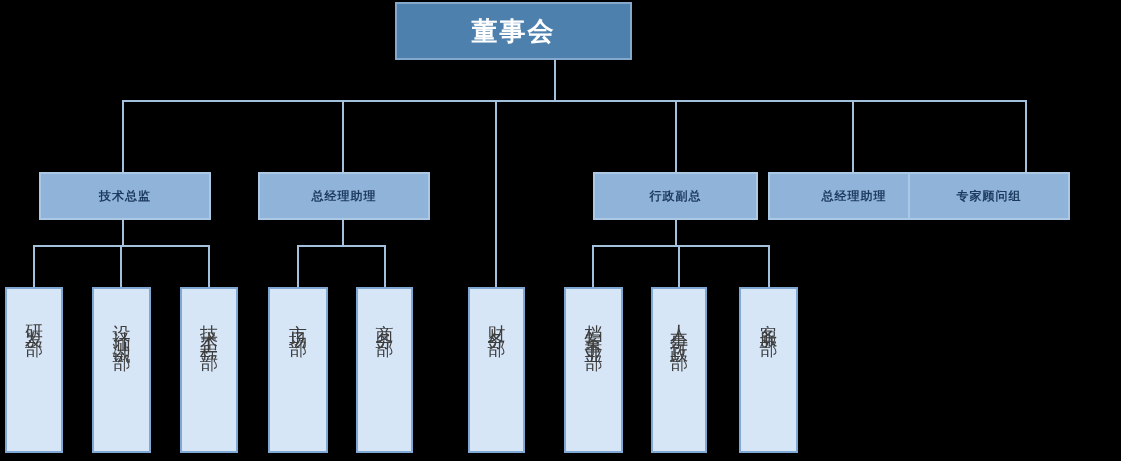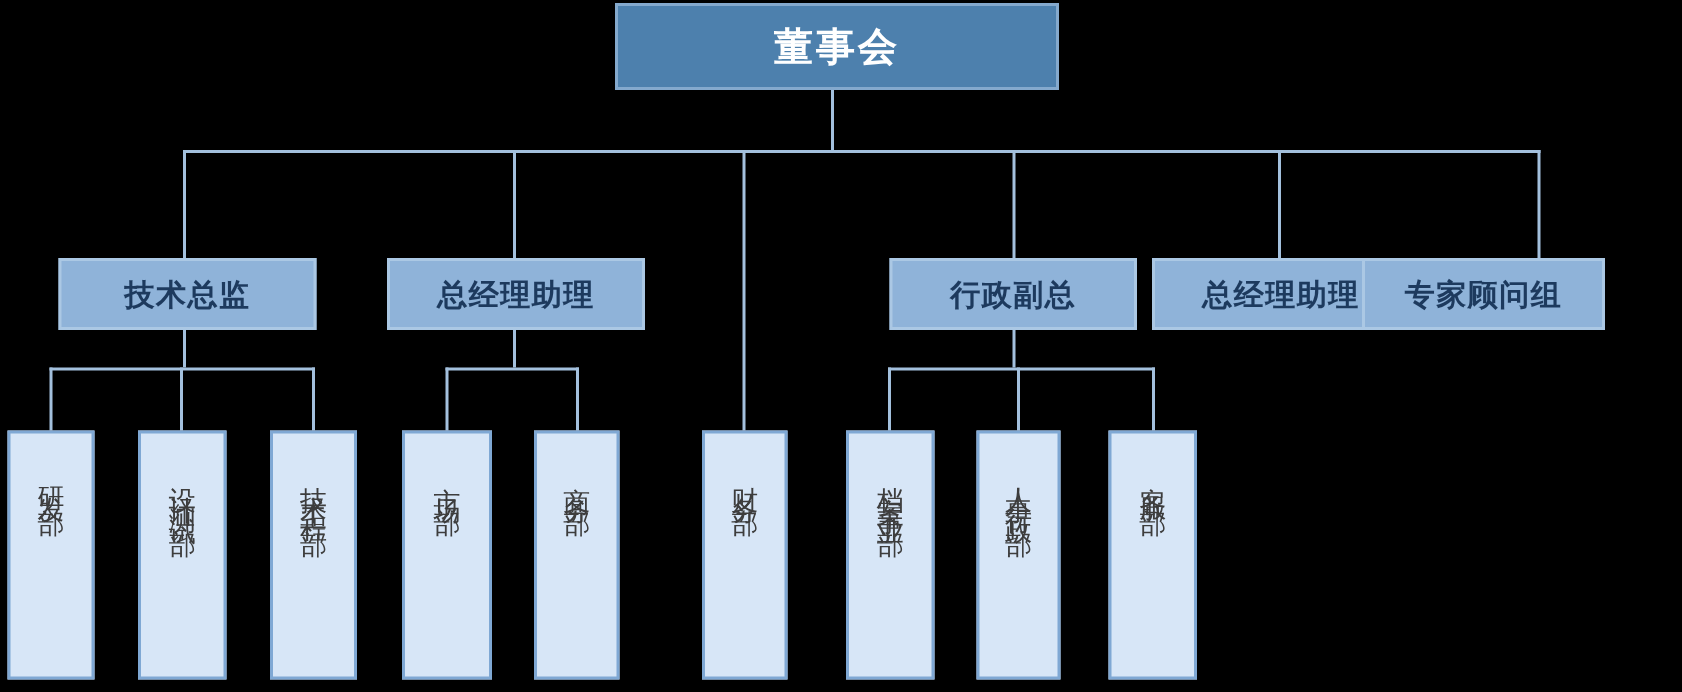--- a/index.html
+++ b/index.html
@@ -17,41 +17,41 @@
   }
   .node { position:absolute; display:flex; align-items:center; justify-content:center; }
   .node-root {
     top:2px; height:58px;
     background:var(--root-fill); border:2px solid var(--root-border);
     color:var(--root-text); font-weight:bold; font-size:26px; letter-spacing:2px;
   }
   .node-mgr {
     top:172px; height:48px;
     background:var(--mgr-fill); border:2px solid var(--mgr-border);
-    color:var(--mgr-text); font-weight:bold; font-size:20px; letter-spacing:1px;
+    color:var(--mgr-text); font-weight:bold; font-size:12px; letter-spacing:1px;
   }
   .node-dept {
     top:287px; height:166px;
     background:var(--dept-fill); border:2px solid var(--dept-border);
     color:var(--dept-text); font-size:18px;
     align-items:flex-start; padding-top:21px;
   }
   .vtext {
     writing-mode:vertical-rl; text-orientation:upright;
     letter-spacing:7px; line-height:1;
   }
   .vline { position:absolute; width:2px; background:var(--line); }
   .hline { position:absolute; height:2px; background:var(--line); }
 </style>
 </head>
 <body>
 
 <div class="canvas">
 
-  <div class="node node-root" style="left:410px; width:296px;">
+  <div class="node node-root" style="left:395px; width:237px;">
     <span>董事会</span>
   </div>
 
   <div class="node node-mgr" style="left:39px; width:172px;">
     <span>技术总监</span>
   </div>
   <div class="node node-mgr" style="left:258px; width:172px;">
     <span>总经理助理</span>
   </div>
   <div class="node node-mgr" style="left:593px; width:165px;">

